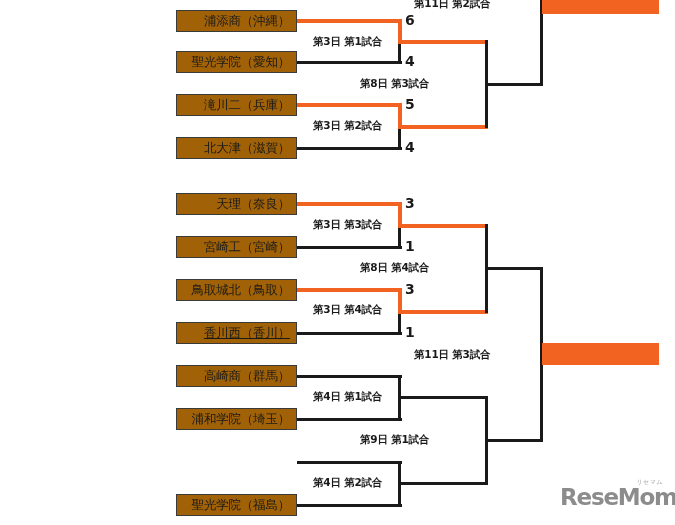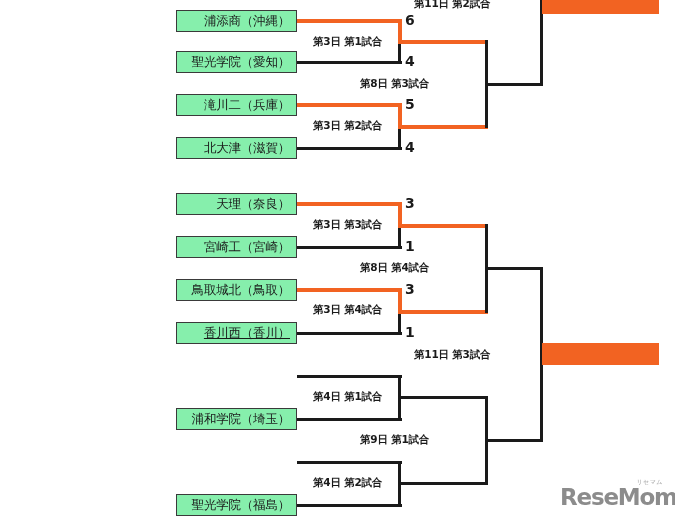--- a/index.html
+++ b/index.html
@@ -8,21 +8,21 @@
     background:#ffffff;
     font-family:"DejaVu Sans","Liberation Sans",sans-serif;
     overflow:hidden;
   }
   #bracket{position:relative;width:675px;height:525px;}
 
   
   .team{
     position:absolute;
     left:176px;width:121px;height:22px;
-    background:#86efac;
+    background:#a16207;
     border:1.5px solid #3a3a3a;
     box-sizing:border-box;
     display:flex;align-items:center;justify-content:flex-end;
     padding-right:6px;
     font-size:12.5px;
     color:#1a1a1a;
     letter-spacing:-0.2px;
     white-space:nowrap;
   }
 
@@ -95,20 +95,21 @@
     <div class="score" style="left: 405px; top: 195px;">3</div>
     <div class="team" style="top: 236px;">宮崎工（宮崎）</div>
     <div class="hline" style="left: 297px; top: 245.5px; width: 105px;"></div>
     <div class="score" style="left: 405px; top: 238px;">1</div>
     <div class="team" style="top: 279px;">鳥取城北（鳥取）</div>
     <div class="hline win" style="left: 297px; top: 288px; width: 105px;"></div>
     <div class="score" style="left: 405px; top: 281px;">3</div>
     <div class="team" style="top: 322px; text-decoration: underline;">香川西（香川）</div>
     <div class="hline" style="left: 297px; top: 331.5px; width: 105px;"></div>
     <div class="score" style="left: 405px; top: 324px;">1</div>
+    <div class="team" style="top: 365px;">高崎商（群馬）</div>
     <div class="hline" style="left: 297px; top: 374.5px; width: 105px;"></div>
     <div class="team" style="top: 408px;">浦和学院（埼玉）</div>
     <div class="hline" style="left: 297px; top: 417.5px; width: 105px;"></div>
     <div class="hline" style="left: 297px; top: 460.5px; width: 105px;"></div>
     <div class="team" style="top: 494px;">聖光学院（福島）</div>
     <div class="hline" style="left: 297px; top: 503.5px; width: 105px;"></div>
     <div class="vline" style="left: 398px; top: 19.5px; height: 44px;"></div>
     <div class="vline win" style="left: 397.5px; top: 19px; height: 24.5px;"></div>
     <div class="hline win" style="left: 398px; top: 39.5px; width: 90px;"></div>
     <div class="vline" style="left: 398px; top: 103.5px; height: 46px;"></div>

